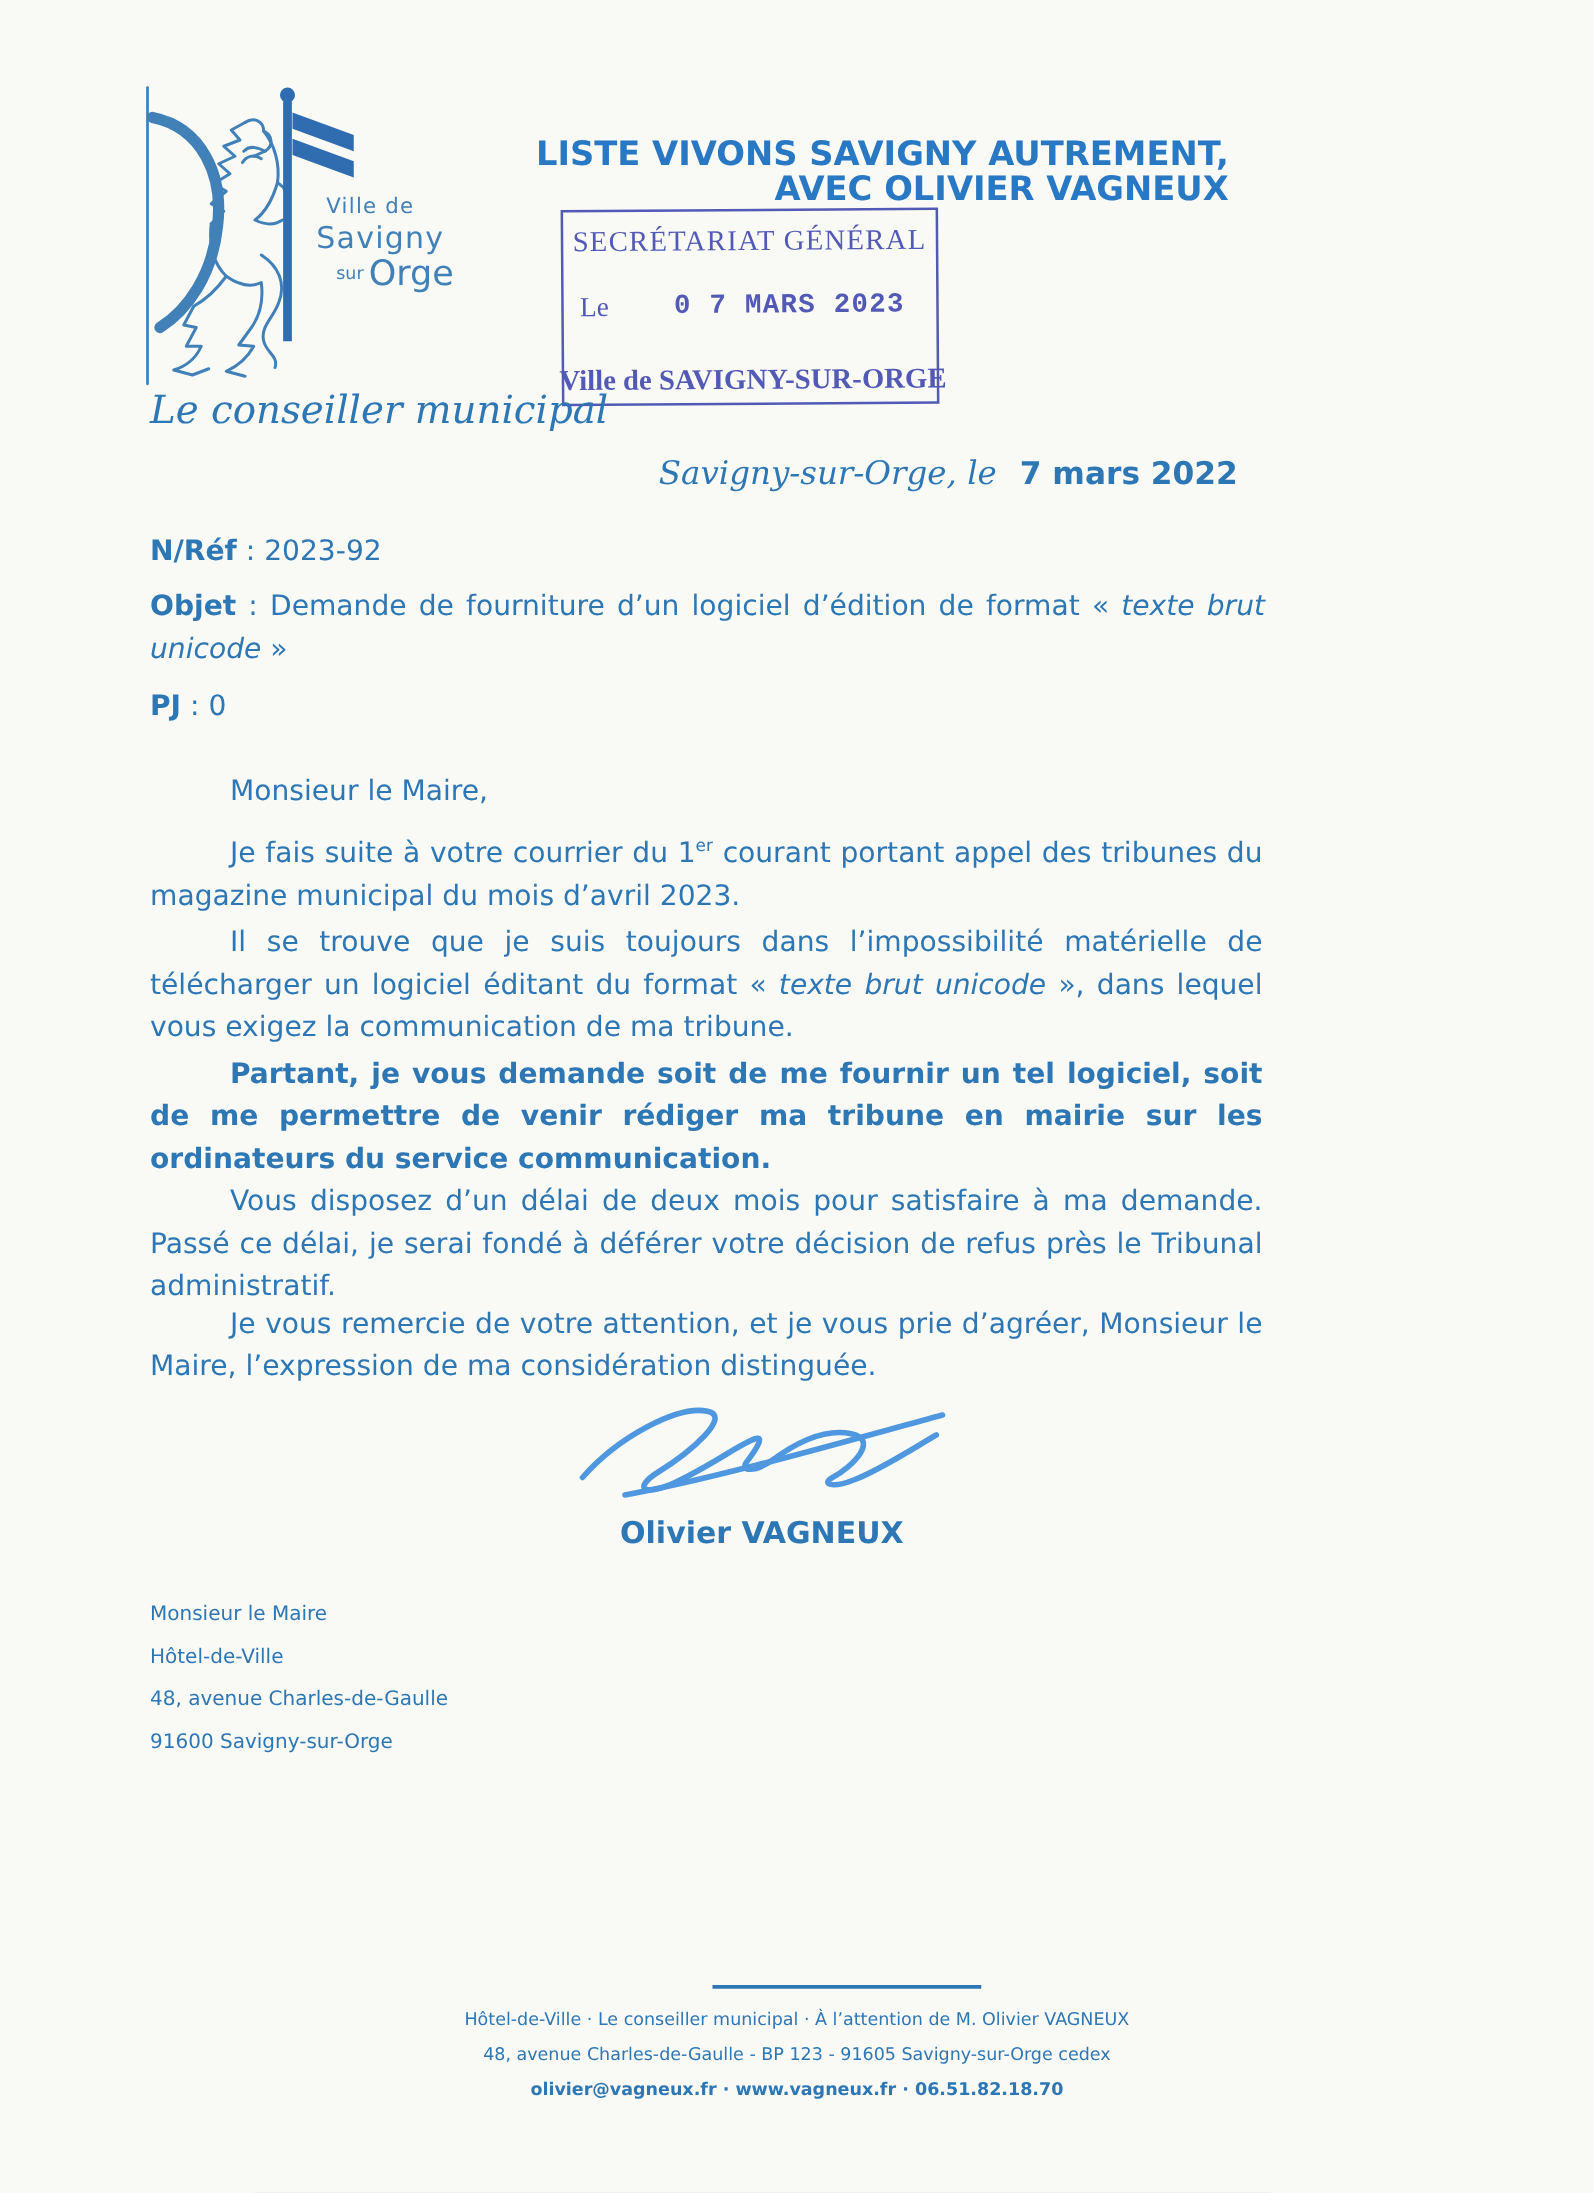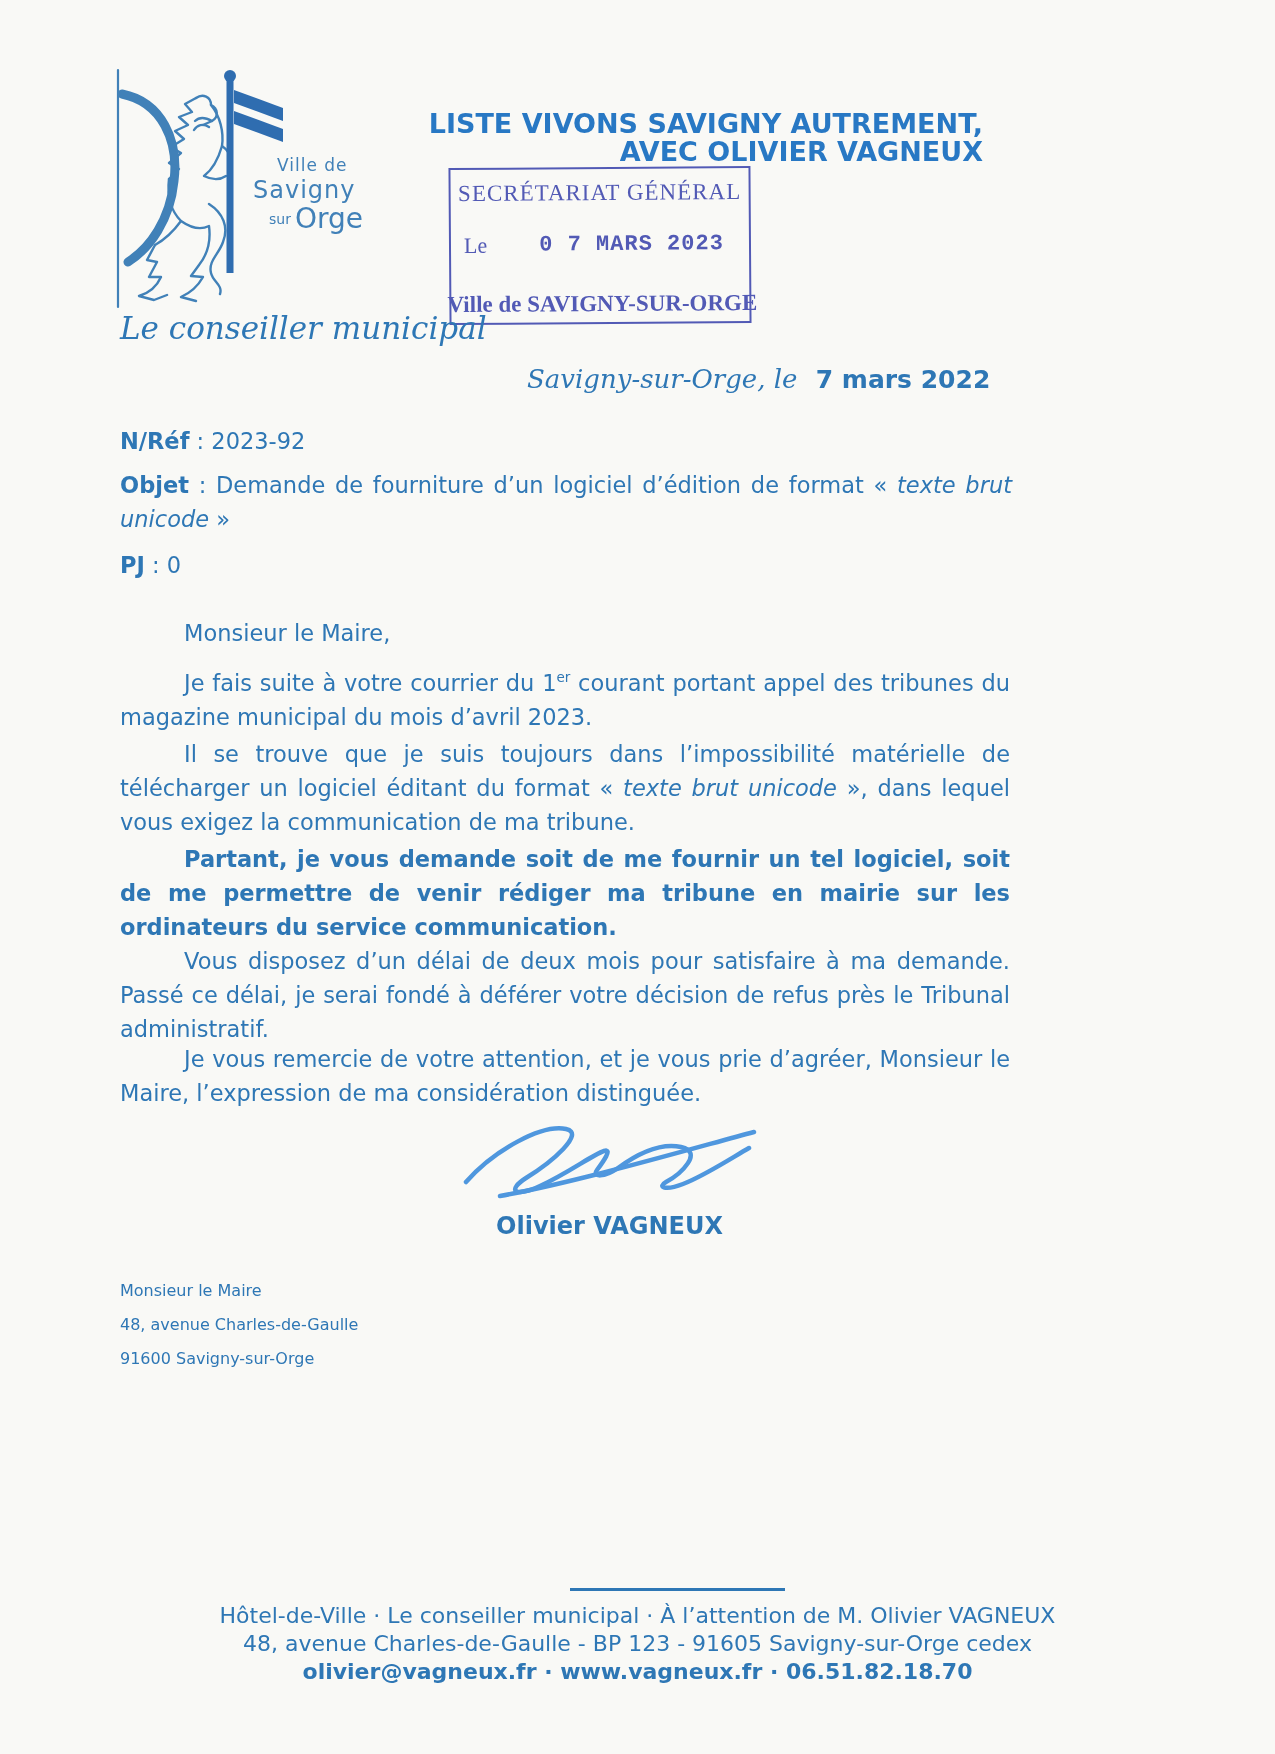--- a/index.html
+++ b/index.html
@@ -8,21 +8,21 @@
   }
   html,body{margin:0;padding:0;background:#e8e8e8;}
   .page{
     position:relative; width:1275px; height:1754px; margin:0 auto;
     background:var(--paper); font-family:"DejaVu Sans",sans-serif;
     color:var(--ink); overflow:hidden;
   }
   
   .logo-art{position:absolute; left:112px; top:64px; width:175px; height:250px;}
   .logo-text{position:absolute; left:253px; top:155px; color:var(--logo);}
-  .lt1{font-size:17px; margin-left:24px; letter-spacing:1px;}
+  .lt1{font-size:17px; margin-left:8px; letter-spacing:1px;}
   .lt2{font-size:24px; letter-spacing:1px; margin-top:1px;}
   .lt3{margin-left:16px; display:flex; margin-top:-2px;}
   .lt3a{font-size:14px; padding-top:9px;}
   .lt3b{font-size:28px; margin-left:4px;}
   
   .campaign{
     position:absolute; right:292px; top:110px; text-align:right;
     font-weight:bold; font-size:27px; line-height:28px; color:var(--inkbold);
   }
   
@@ -63,21 +63,21 @@
   .p4{top:944px;}
   .p5{top:1042px;}
   sup{font-size:60%;}
   
   .signature{position:absolute; left:452px; top:1106px; width:315px; height:100px;}
   .sig-name{position:absolute; left:452px; top:1212px; width:315px; text-align:center; font-weight:bold; font-size:24px;}
   
   .recipient{position:absolute; left:120px; top:1274px; font-size:16px; line-height:34px;}
   
   .footer-divider{position:absolute; left:570px; top:1588px; width:215px; height:3px; background:var(--ink);}
-  .footer{position:absolute; left:0; top:1602px; width:1275px; text-align:center; font-size:22px; line-height:28px;}
+  .footer{position:absolute; left:0; top:1602px; width:1275px; text-align:center; font-size:14px; line-height:28px;}
 </style>
 </head>
 <body>
 
 <div class="page">
 
   <svg class="logo-art" viewBox="0 0 175 250" aria-hidden="true">
     <g style="stroke:var(--logo); fill:none; stroke-width:2.4; stroke-linecap:round; stroke-linejoin:round;">
       <path d="M6 6 V 243" style="stroke-width:2.2"></path>
       <path d="M10 30 C 50 38 67 77 62 117 C 58 156 38 184 16 198" style="stroke-width:9"></path>
@@ -151,20 +151,21 @@
   <svg class="signature" viewBox="0 0 315 100" aria-hidden="true">
     <g style="stroke:var(--sig); fill:none; stroke-width:4.5; stroke-linecap:round; stroke-linejoin:round;">
       <path d="M 14 76 C 42 44 90 18 114 23 C 134 27 100 56 74 72 C 55 84 62 92 88 80 C 118 66 140 49 152 45 C 161 42 151 56 145 64 C 140 71 152 72 166 62 C 181 51 206 36 229 41 C 252 46 229 68 214 76 C 205 81 213 85 231 78 C 252 70 278 53 297 42"></path>
       <path d="M 48 90 C 125 76 235 44 302 26"></path>
     </g>
   </svg>
   <div class="sig-name">Olivier VAGNEUX</div>
 
   <div class="recipient">
     <div>Monsieur le Maire</div>
+    <div>Hôtel-de-Ville</div>
     <div>48, avenue Charles-de-Gaulle</div>
     <div>91600 Savigny-sur-Orge</div>
   </div>
 
   <div class="footer-divider"></div>
   <div class="footer">
     <div>Hôtel-de-Ville · Le conseiller municipal · À l’attention de M. Olivier VAGNEUX</div>
     <div>48, avenue Charles-de-Gaulle - BP 123 - 91605 Savigny-sur-Orge cedex</div>
     <div class="b">olivier@vagneux.fr · www.vagneux.fr · 06.51.82.18.70</div>
   </div>

